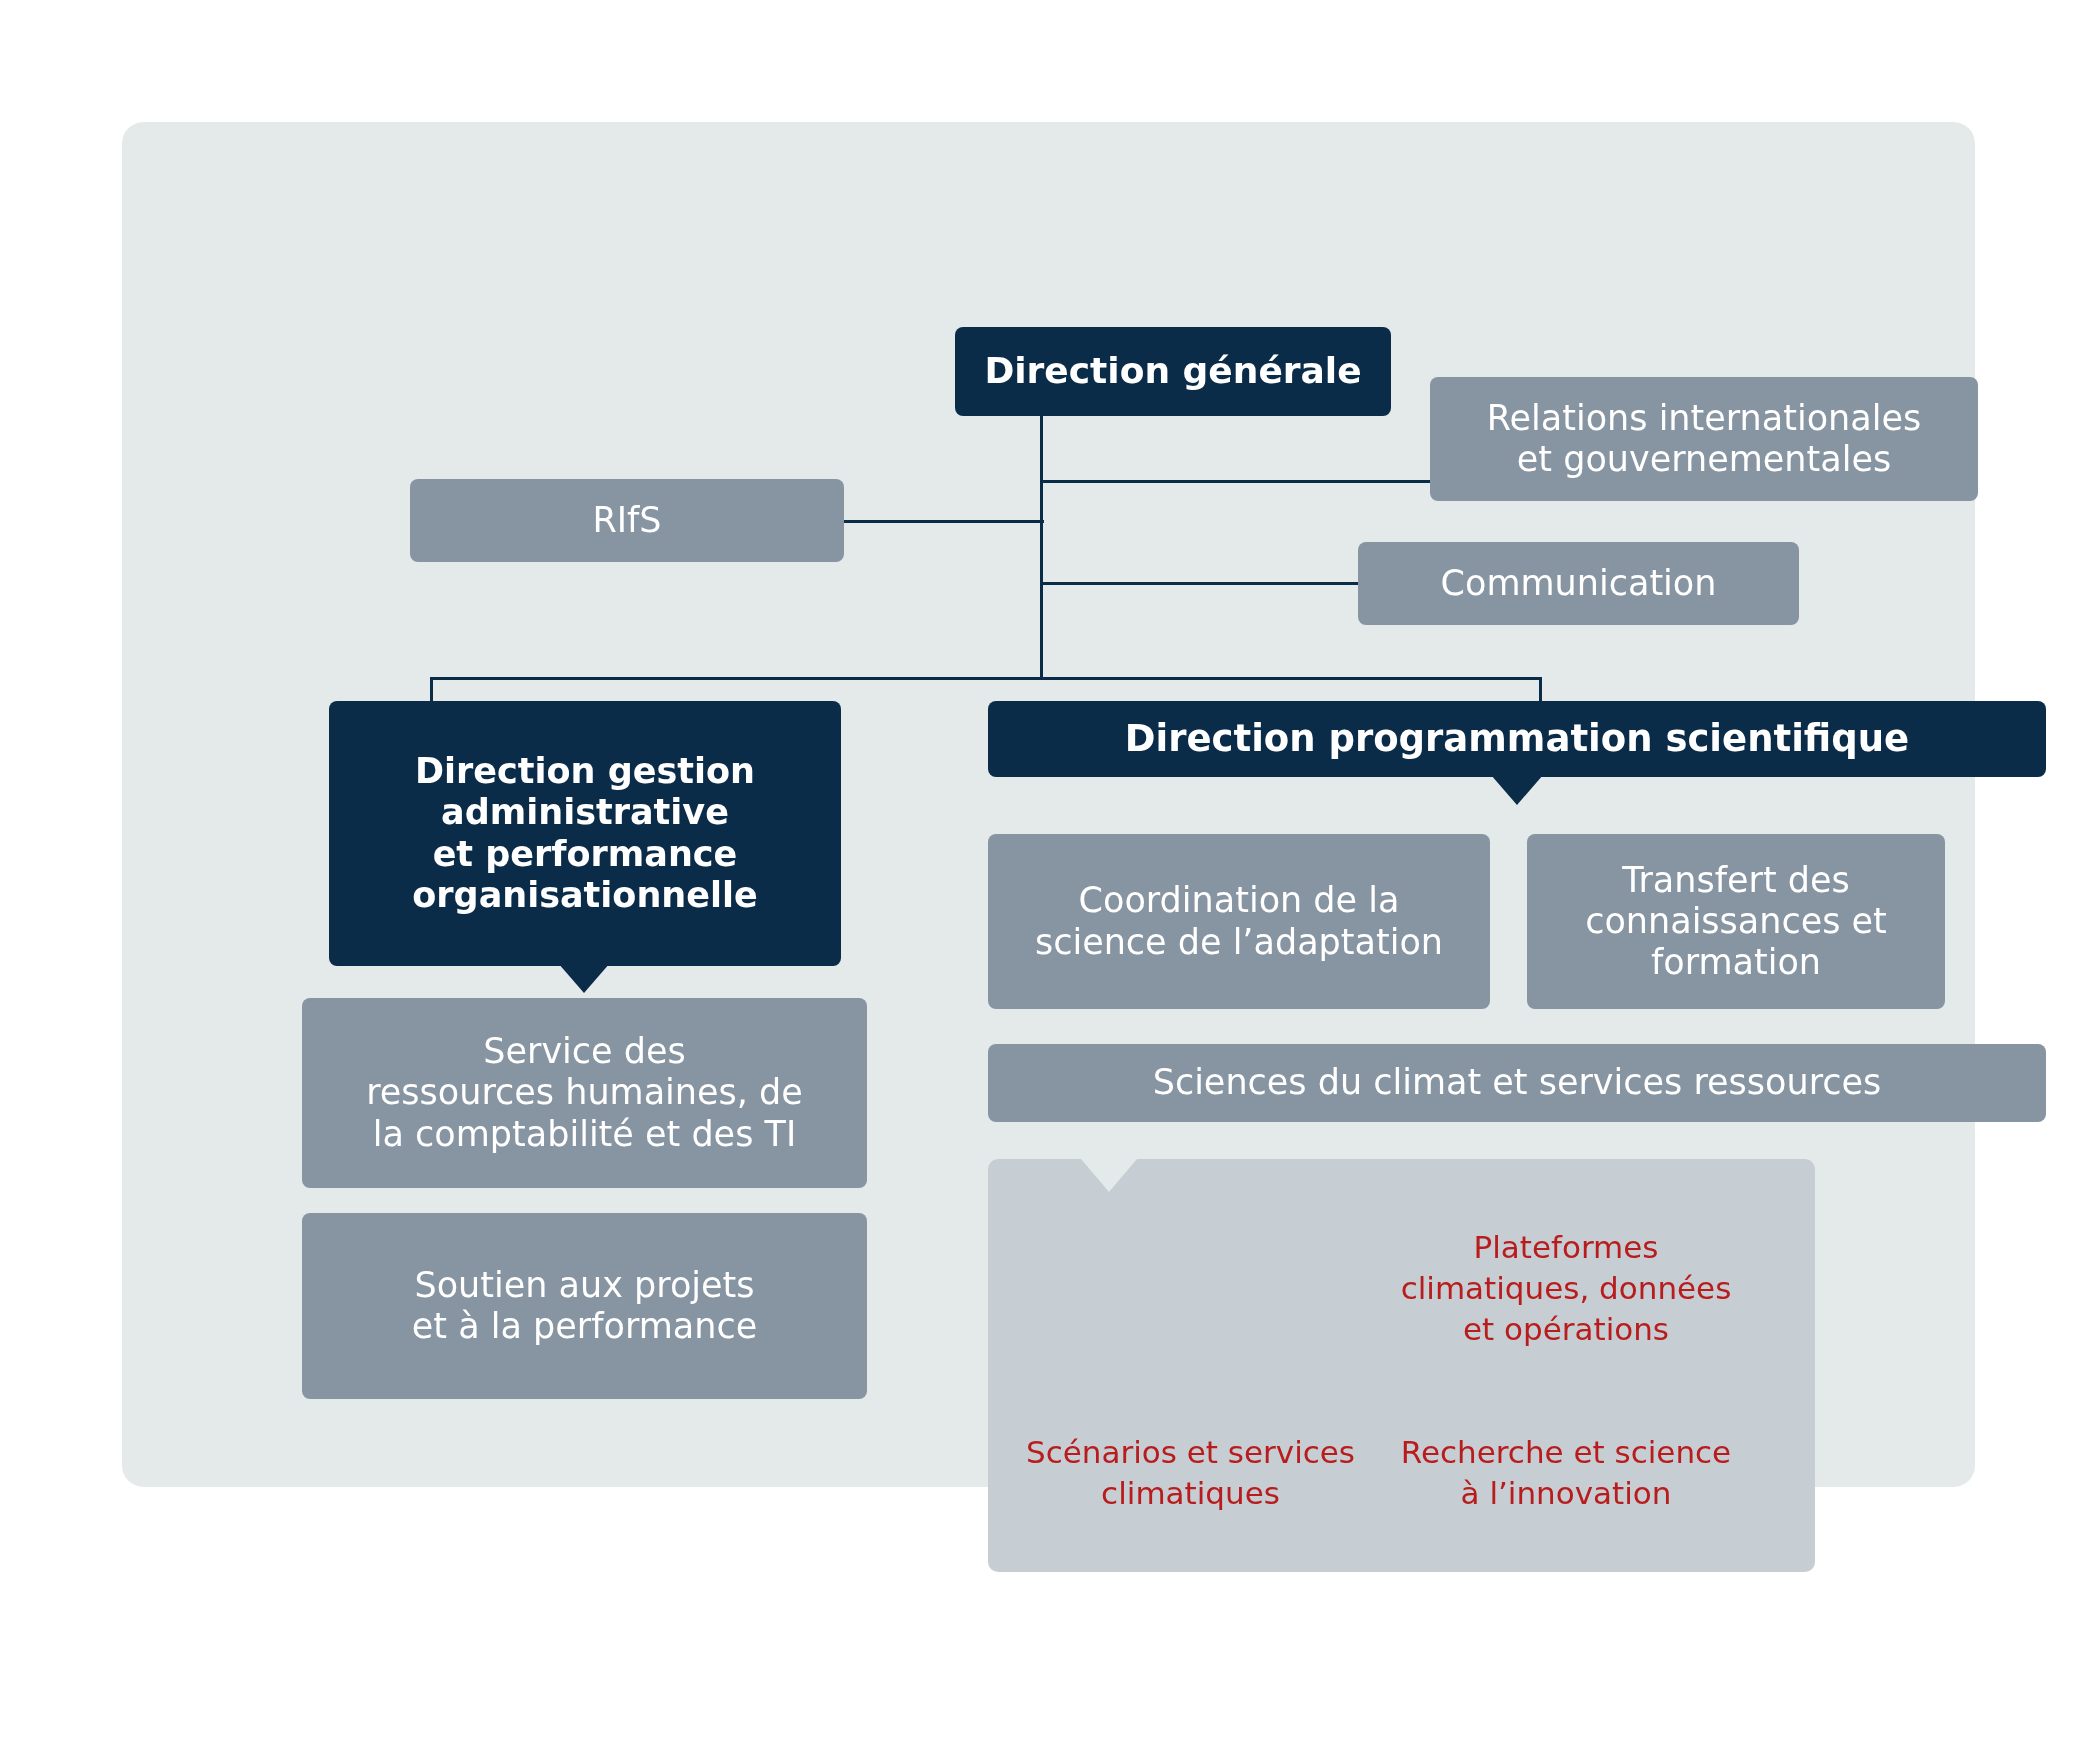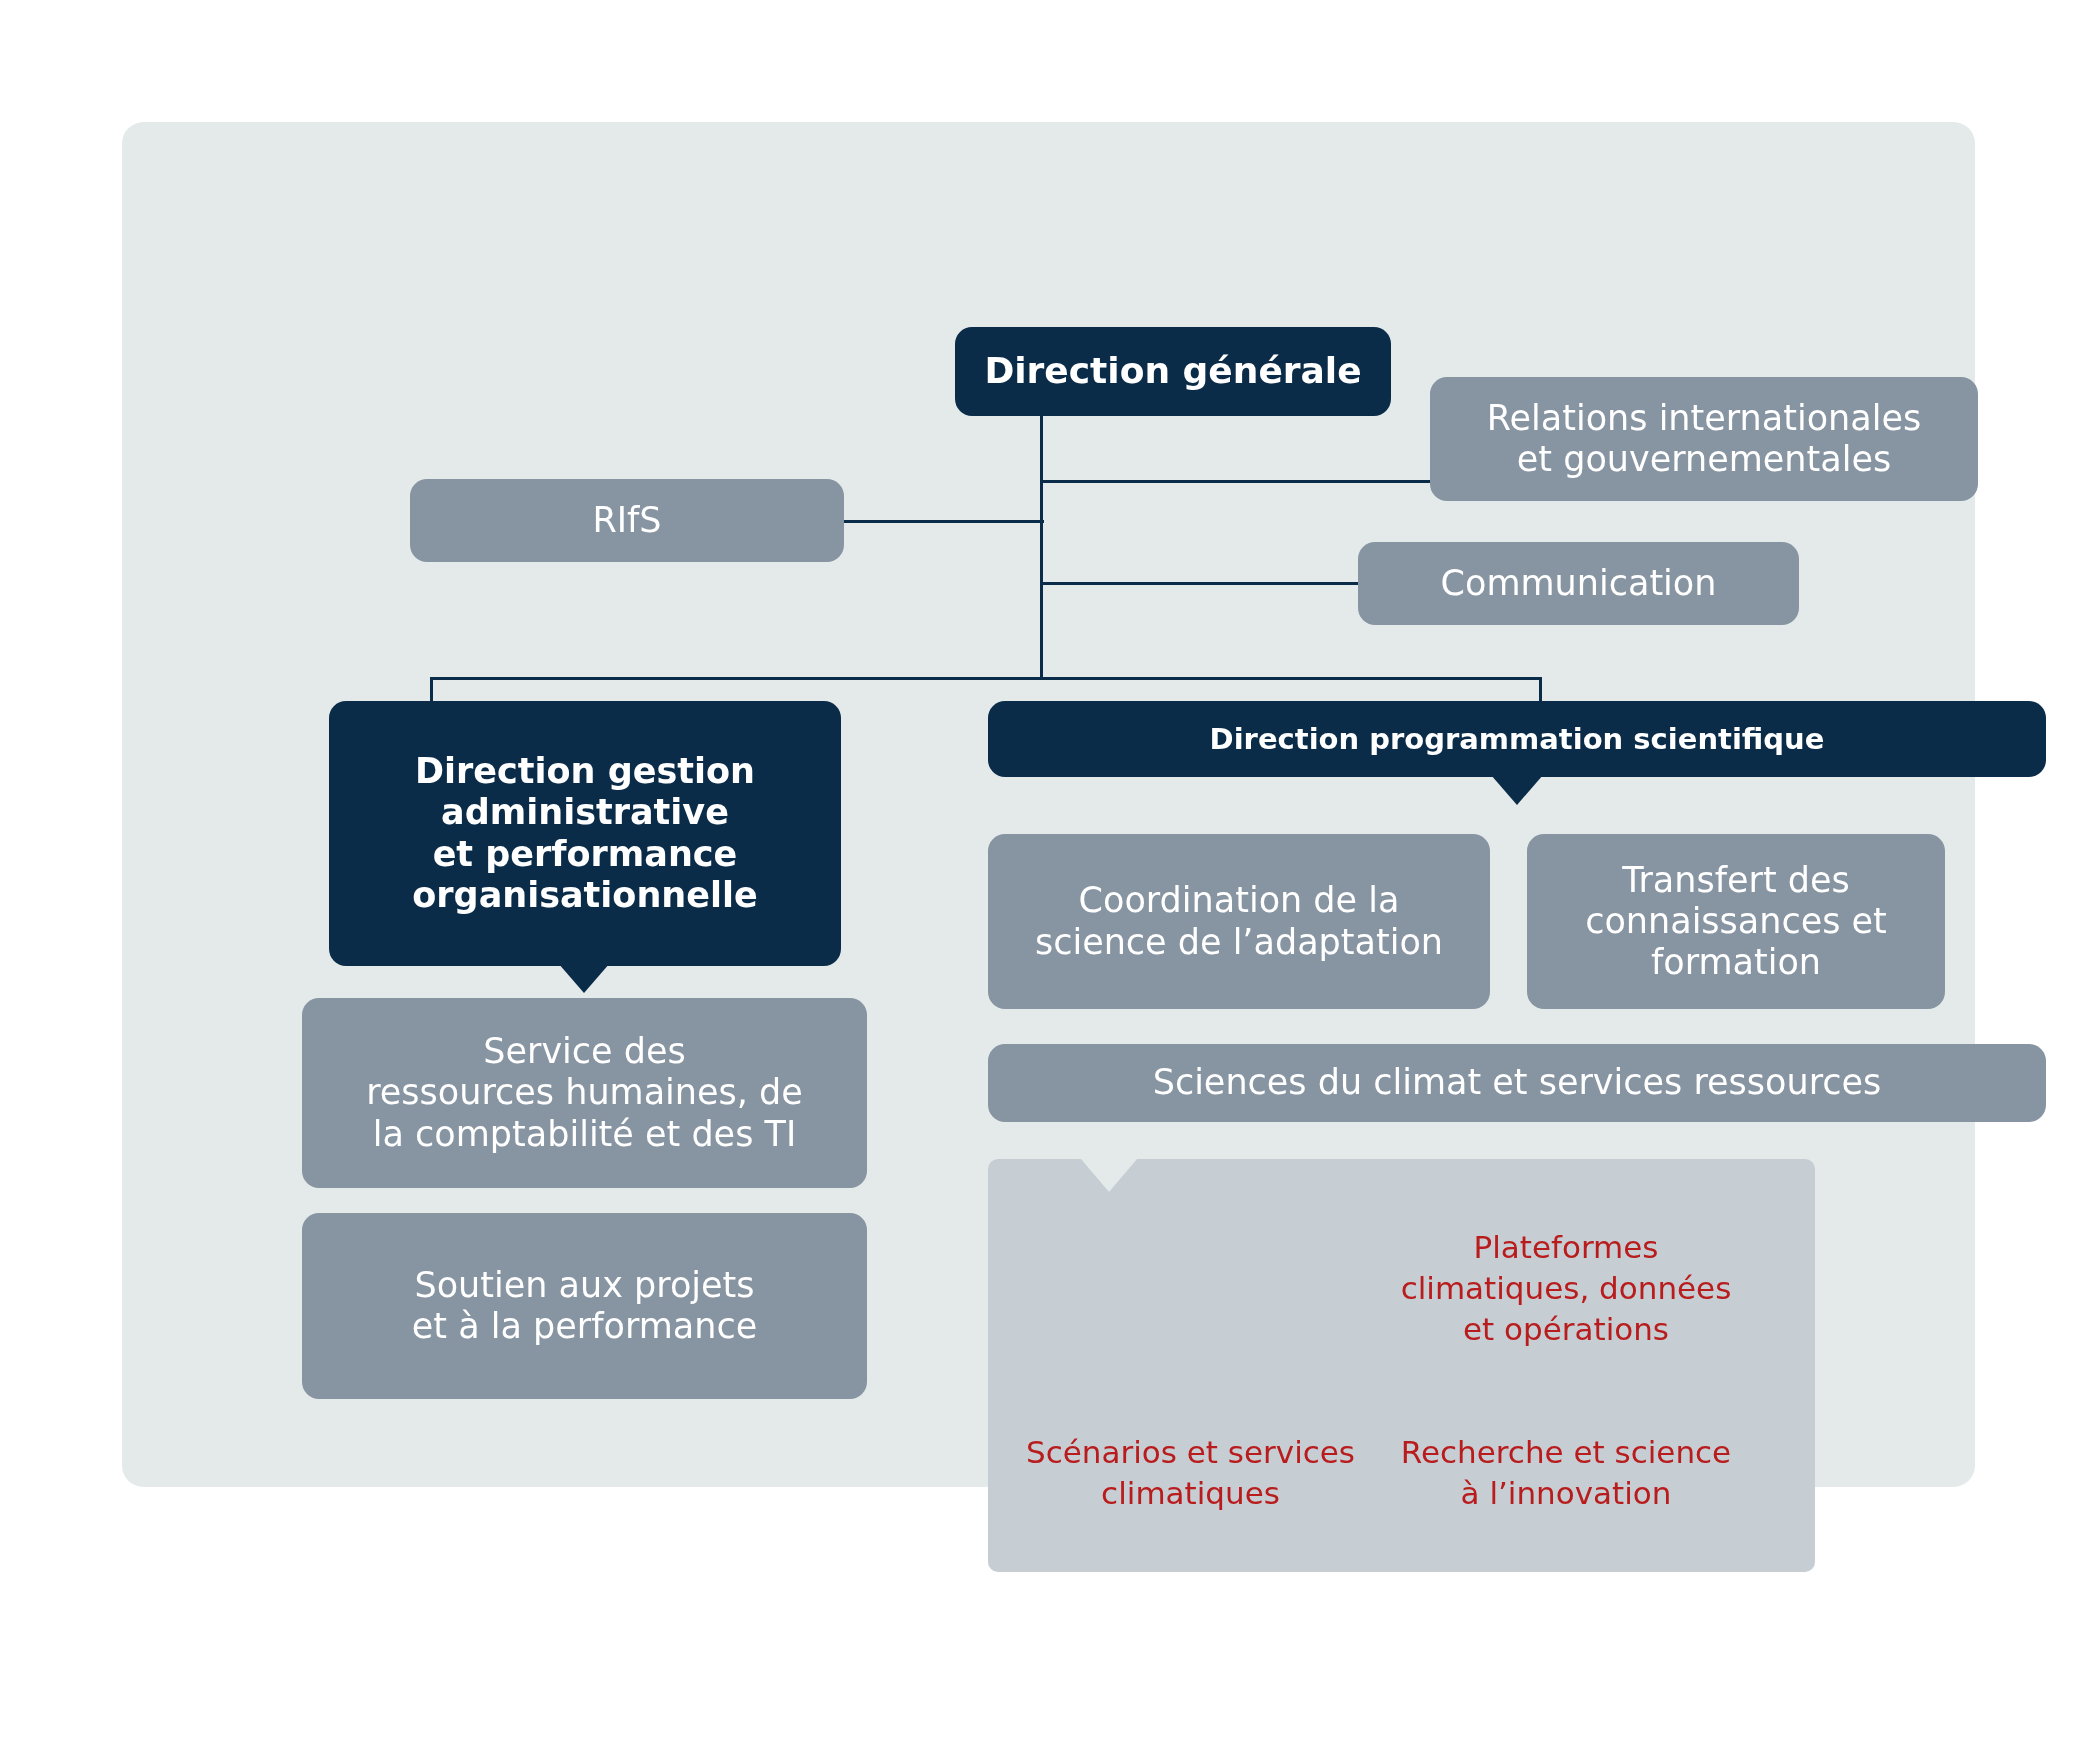--- a/index.html
+++ b/index.html
@@ -22,21 +22,21 @@
     width: 1853px;
     height: 1365px;
     background: #e4eaea;
     border-radius: 21.5px;
   }
 
   
   .box {
     position: absolute;
     box-sizing: border-box;
-    border-radius: 17px;
+    border-radius: 8px;
     display: flex;
     align-items: center;
     justify-content: center;
     text-align: center;
     color: #ffffff;
     line-height: 1.18;
     padding: 7px 15px;
     white-space: pre-line;
   }
   .box.dark  { background: #0b2c49; font-weight: 700; }
@@ -76,21 +76,21 @@
     border-top: 33px solid #e4eaea;
   }
 
   
   #box-direction-generale { left: 833px; top: 205px; width: 436px; height: 89px; font-size: 36px; }
   #box-relations         { left: 1308px; top: 255px; width: 548px; height: 124px; font-size: 35px; }
   #box-rifs              { left: 288px;  top: 357px; width: 434px; height: 83px; font-size: 35px; }
   #box-communication     { left: 1236px; top: 420px; width: 441px; height: 83px; font-size: 35px; }
 
   #box-dgapo             { left: 207px;  top: 579px; width: 512px; height: 265px; font-size: 35px; }
-  #box-dps               { left: 866px; top: 579px; width: 1058px; height: 76px; font-size: 29px; }
+  #box-dps               { left: 866px; top: 579px; width: 1058px; height: 76px; font-size: 37px; }
 
   #box-srh               { left: 180px;  top: 876px; width: 565px; height: 190px; font-size: 35px; }
   #box-soutien           { left: 180px;  top: 1091px; width: 565px; height: 186px; font-size: 35px; }
 
   #box-coordination      { left: 866px; top: 712px;  width: 502px; height: 175px; font-size: 35px; }
   #box-transfert         { left: 1405px; top: 712px;  width: 418px; height: 175px; font-size: 35px; }
   #box-sciences          { left: 866px; top: 922px; width: 1058px; height: 78px;  font-size: 35px; }
 
   #panel-units           { left: 866px; top: 1037px; width: 827px; height: 413px; }
   .unit-label {

